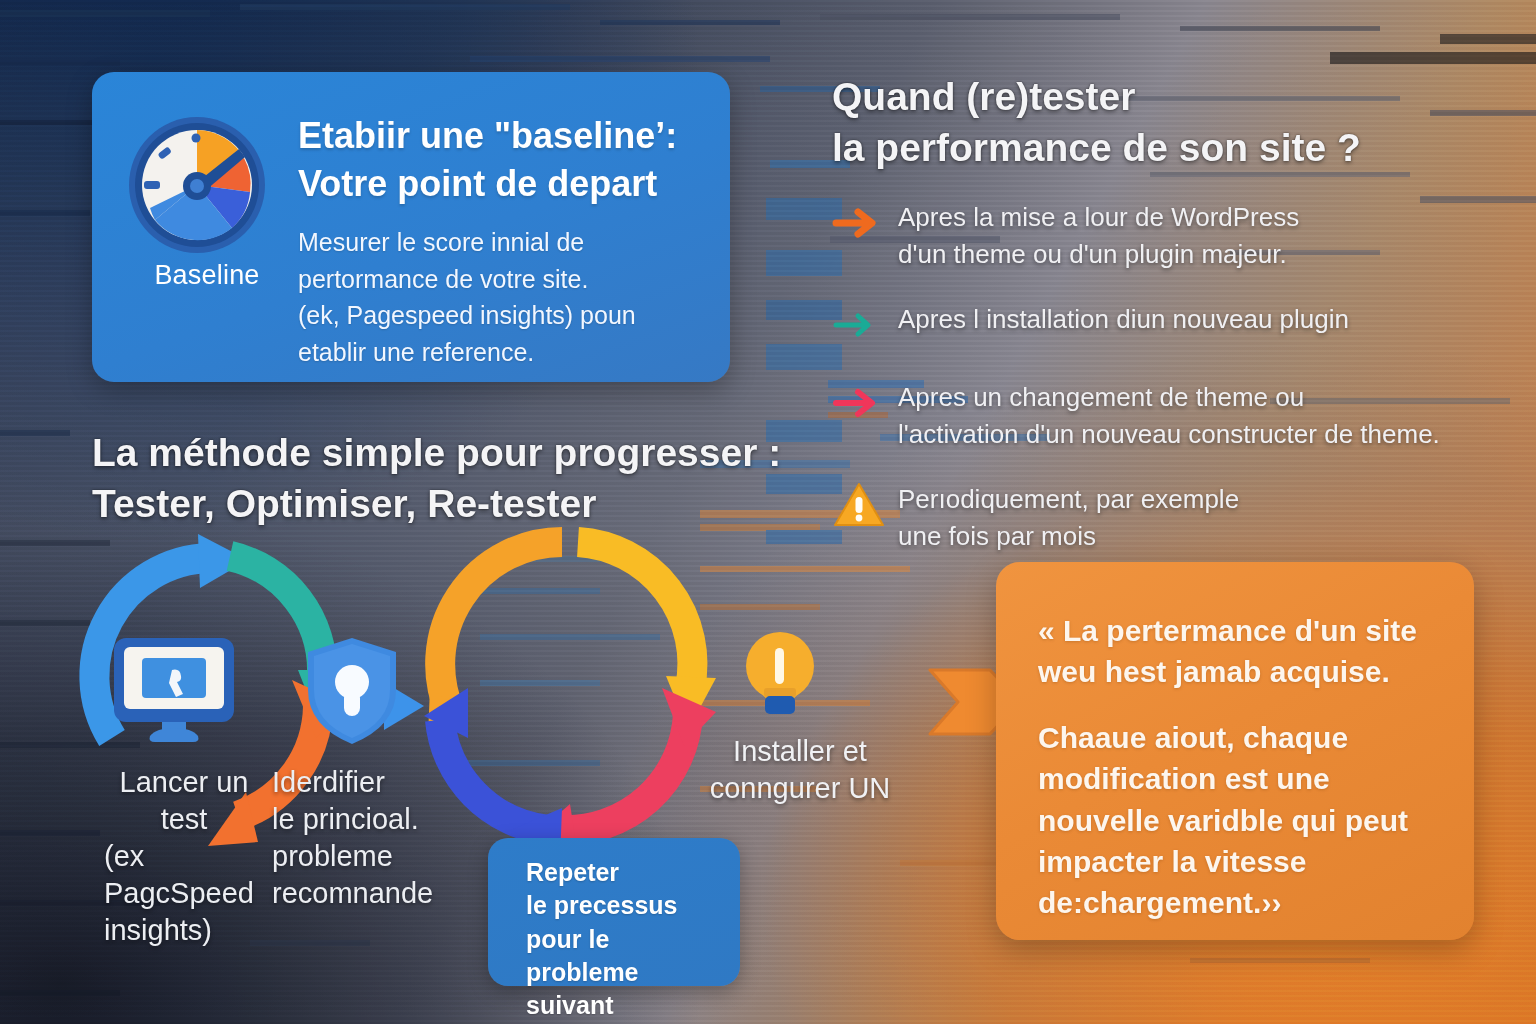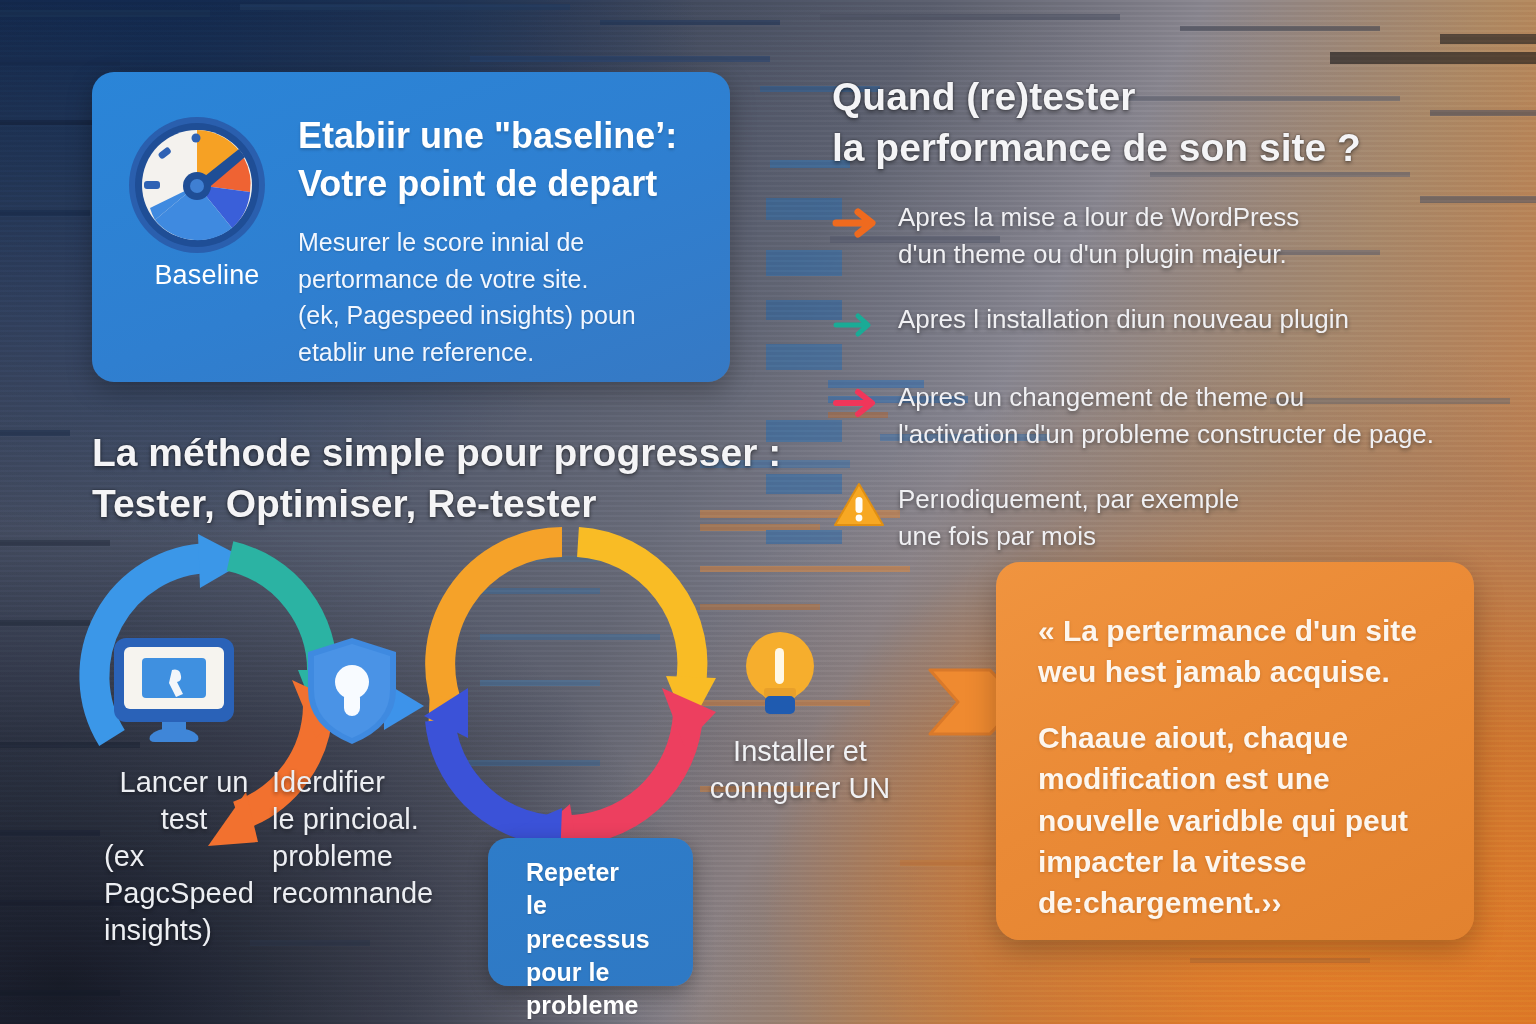--- a/index.html
+++ b/index.html
@@ -94,21 +94,21 @@
     position: absolute; color: #eceef2; font-size: 29px; line-height: 1.28;
     text-shadow: 0 2px 4px rgba(0,0,0,0.45); font-weight: 400;
   }
   #cap-test { left: 104px; top: 234px; width: 160px; text-align: center; }
   #cap-test .sub { text-align: left; }
   #cap-ident { left: 272px; top: 234px; width: 178px; }
   #cap-cycle { left: 700px; top: 203px; width: 200px; text-align: center; color:#f0f1f4; }
 
   
   #repeat-card {
-    left: 488px; top: 838px; width: 205px; height: 148px;
+    left: 488px; top: 838px; width: 252px; height: 148px;
     background: linear-gradient(165deg, #2e7cc9 0%, #2f79c4 100%);
     border-radius: 20px;
     padding: 18px 20px 14px 38px;
     box-shadow: 0 6px 20px rgba(0,0,0,0.30);
   }
   .repeat-text {
     color: #ffffff; font-size: 25px; font-weight: 700; line-height: 1.33;
     text-shadow: 0 1px 2px rgba(0,0,0,0.2);
   }
 
@@ -261,21 +261,21 @@
       </div>
 
       <div class="when-item">
         <span class="when-icon">
           <svg width="56" height="38" viewBox="0 0 56 38">
             <path d="M4 19 H34 M26 8 L40 19 L26 30" fill="none" stroke="#f0365a" stroke-width="6" stroke-linecap="round" stroke-linejoin="round"></path>
           </svg>
         </span>
         <span class="when-text">
           <span style="display:block">Apres un changement de theme ou</span>
-          <span style="display:block">l'activation d'un probleme constructer de page.</span>
+          <span style="display:block">l'activation d'un nouveau constructer de theme.</span>
         </span>
       </div>
 
       <div class="when-item">
         <span class="when-icon">
           <svg width="54" height="50" viewBox="0 0 54 50">
             <path d="M27 4 L51 45 H3 Z" fill="#f7a823" stroke="#e08f12" stroke-width="2" stroke-linejoin="round"></path>
             <rect x="23.5" y="17" width="7" height="16" rx="3.5" fill="#fffdf7"></rect>
             <circle cx="27" cy="38" r="3.4" fill="#fffdf7"></circle>
           </svg>

